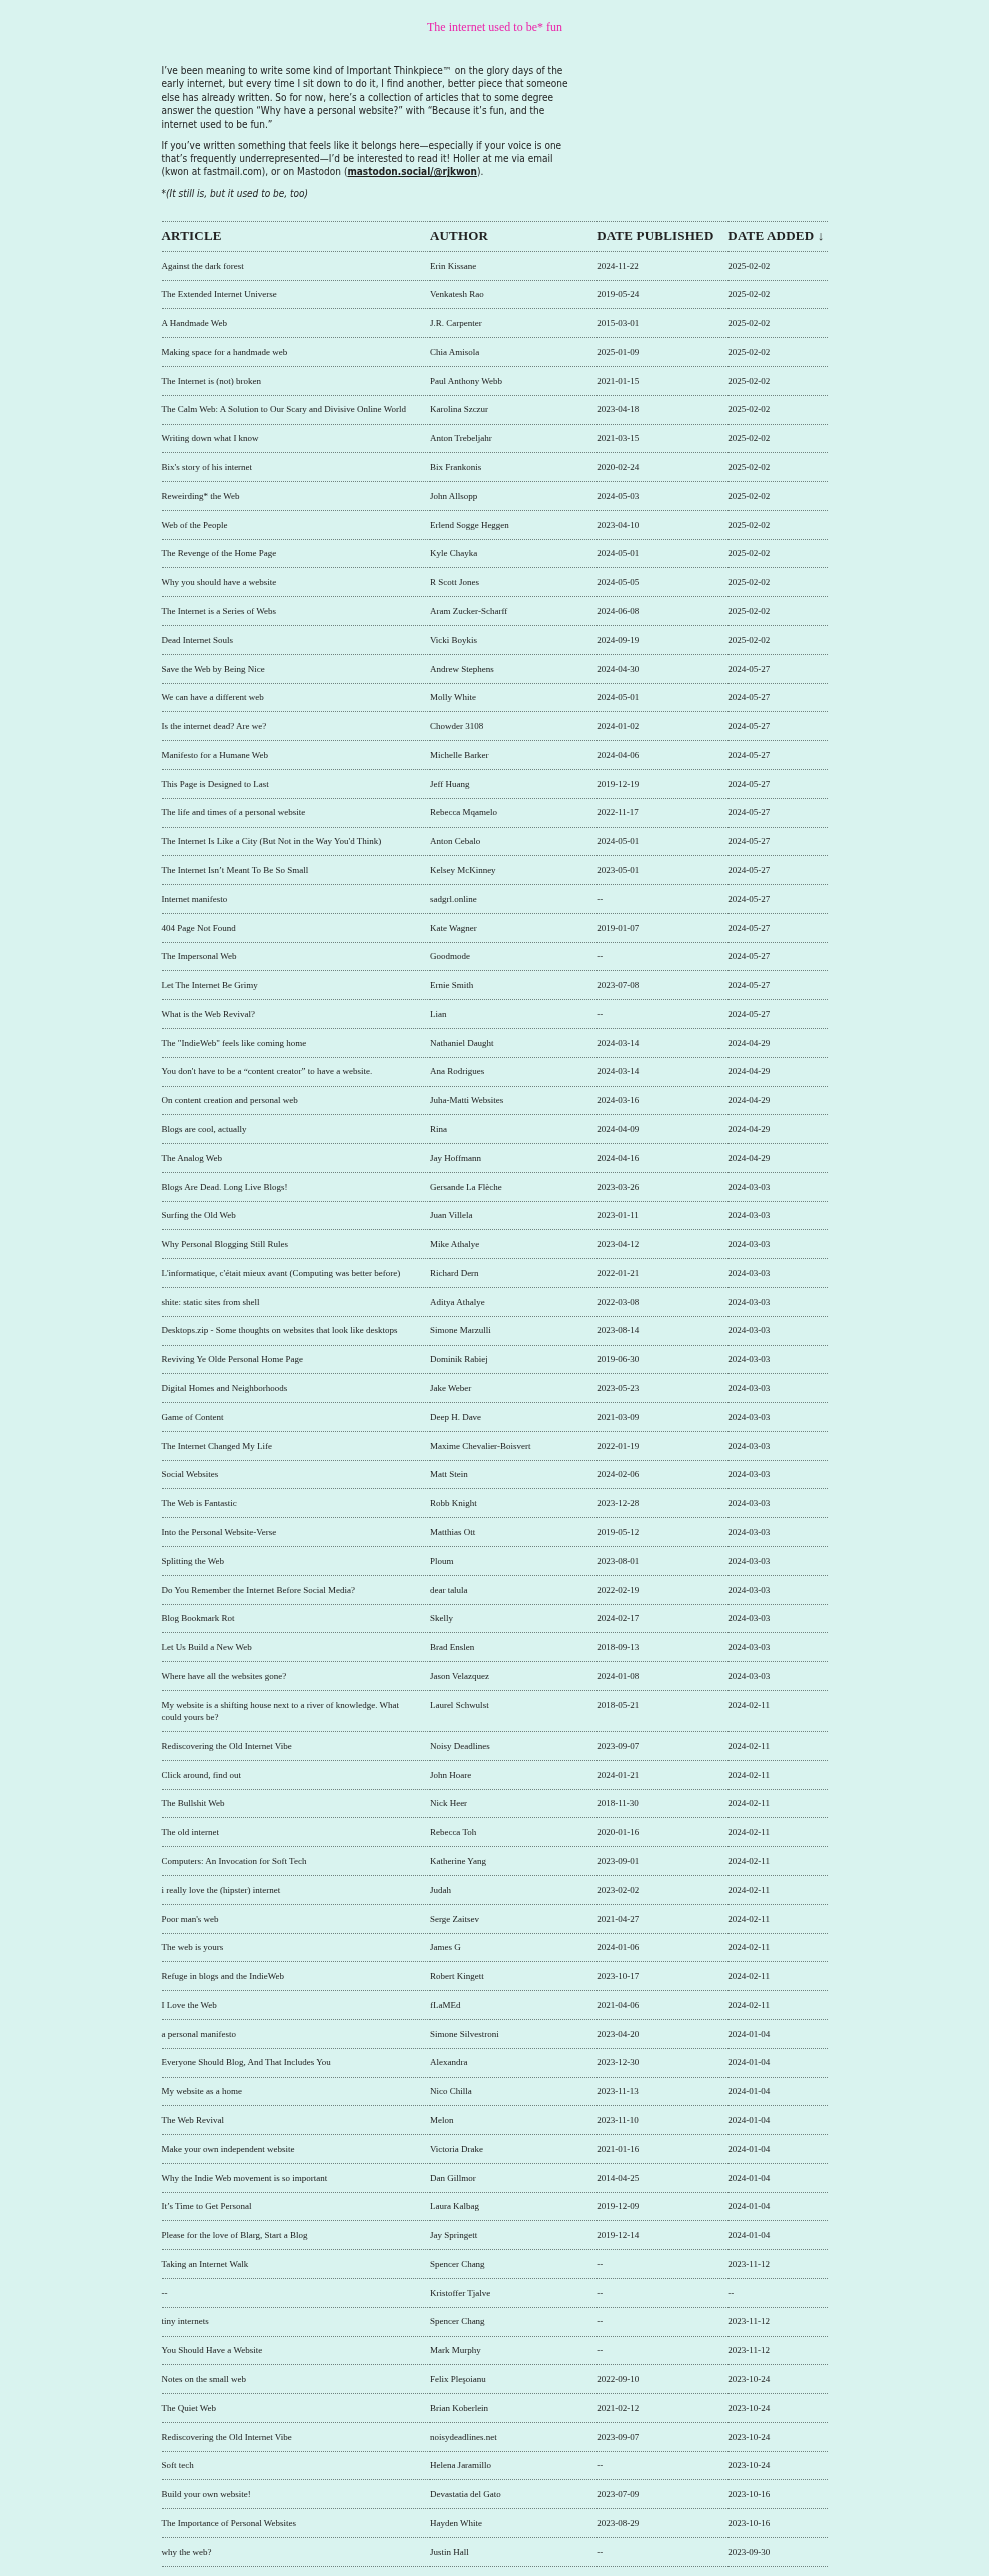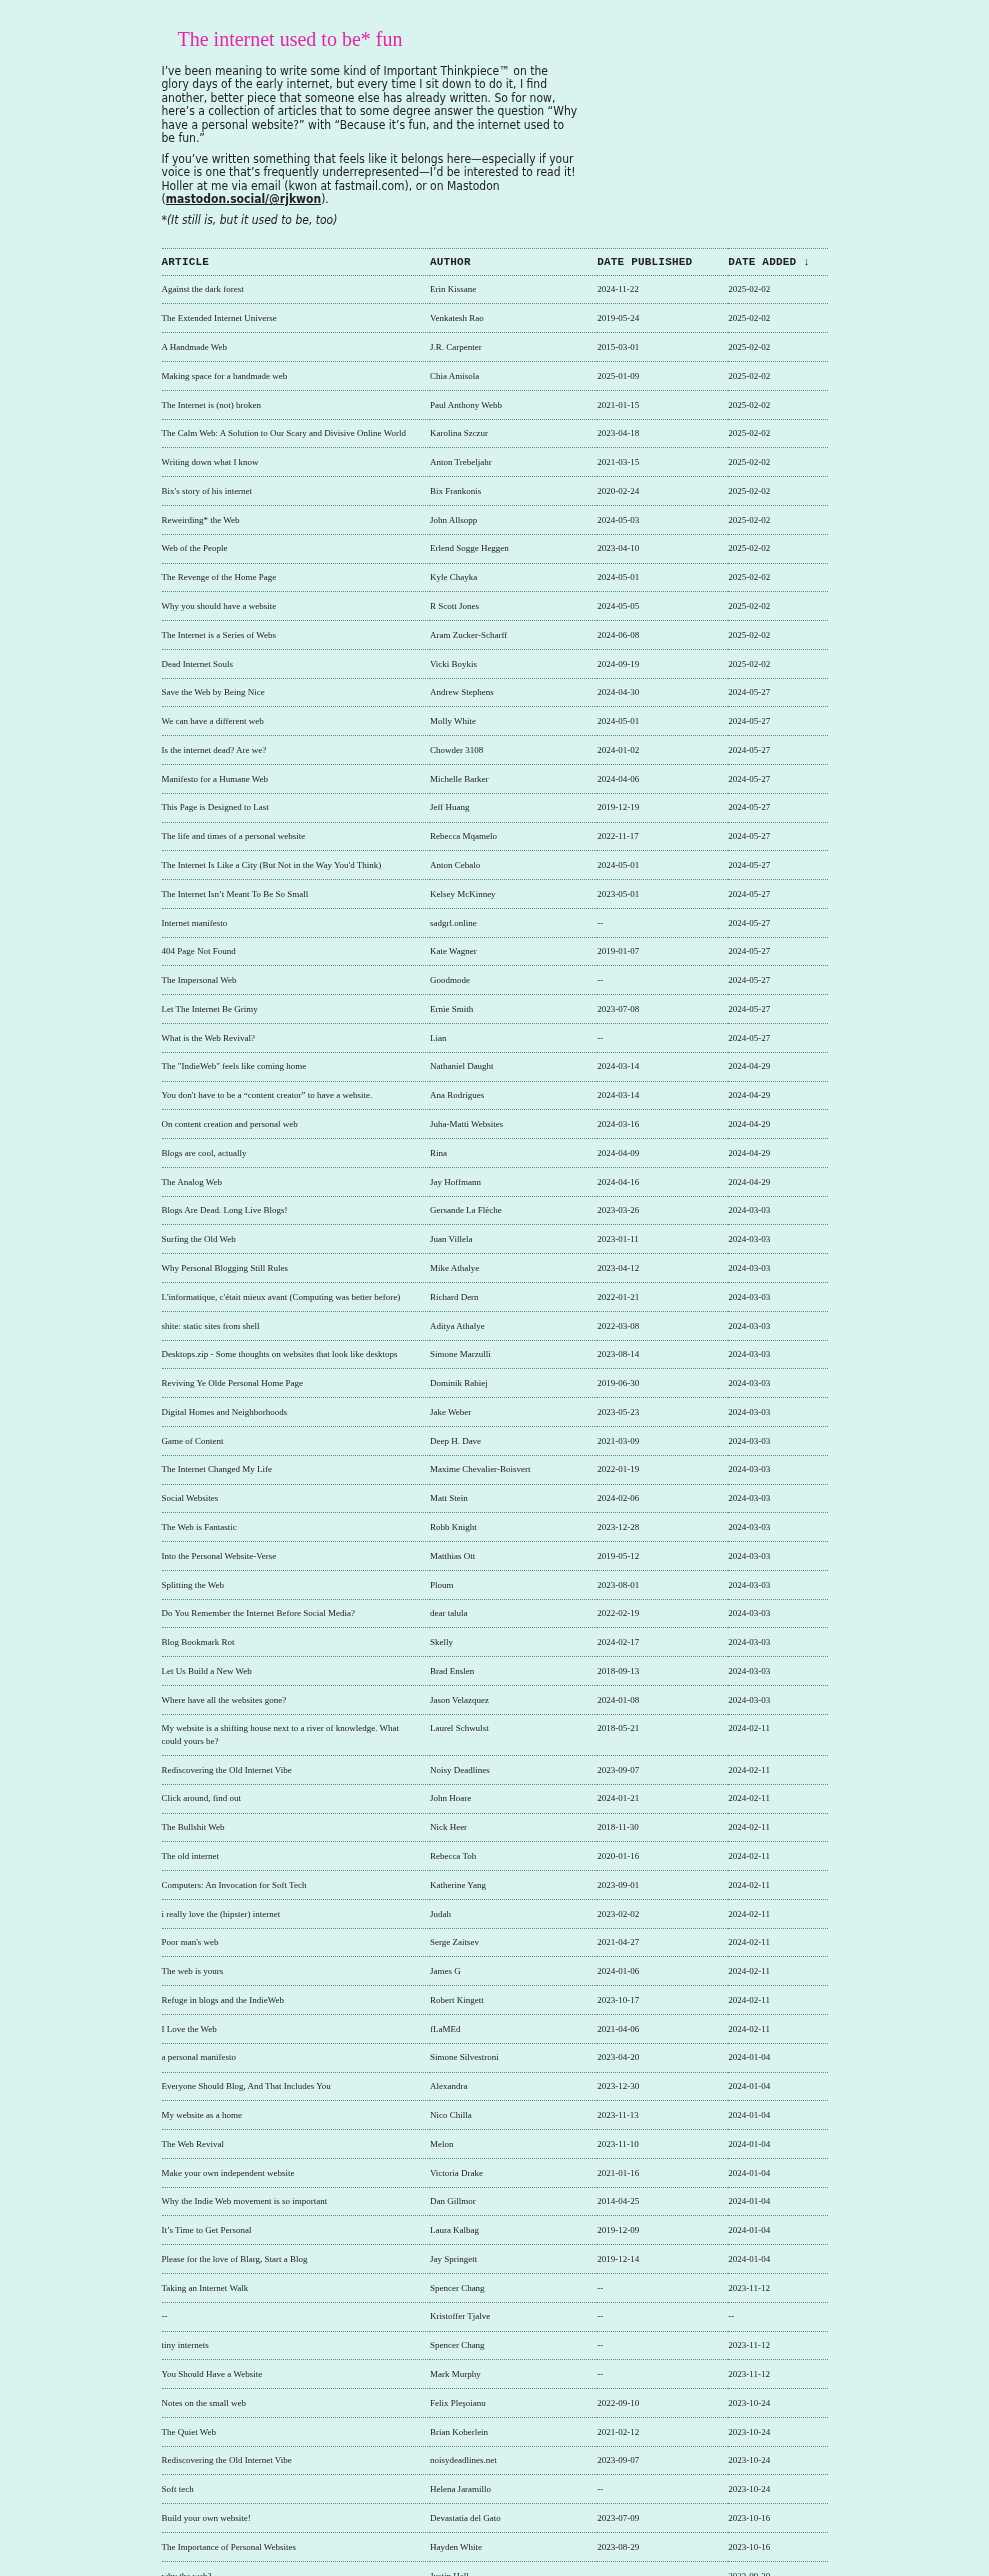--- a/index.html
+++ b/index.html
@@ -17,45 +17,46 @@
     font-stretch:condensed;
   }
   .container{
     width:666px;
     margin:0 auto;
     padding-top:14.4px;
   }
   h1.page-title{
     font-family:"Liberation Serif","DejaVu Serif",serif;
     font-weight:400;
-    font-size:20px;
+    font-size:12px;
     line-height:18.5px;
     color:var(--accent);
-    margin:16px;
+    margin:4px;
+    text-align:center;
   }
   .intro{
     width:417px;
-    margin-top:4px;
-    font-size:12px;
+    margin-top:27px;
+    font-size:10px;
     line-height:13.4px;
   }
   .intro p{margin:0 0 7.7px 0;}
   .intro .note{font-style:italic;}
   .intro a{color:inherit;text-decoration:underline;font-weight:bold;}
   table.articles{
     width:100%;
     border-collapse:collapse;
     margin-top:20.6px;
     font-family:"Liberation Serif","DejaVu Serif",serif;
     font-size:9px;
   }
   table.articles th{
-    font-family:Liberation Mono, monospace;
+    font-family:Liberation Serif, serif;
     font-stretch:condensed;
-    font-size:11px;
+    font-size:13px;
     font-weight:700;
     letter-spacing:0.2px;
     text-align:left;
     padding:6.7px 14.4px 6.7px 0;
     border-top:0.5px dotted var(--rule);
     border-bottom:0.5px dotted var(--rule);
     white-space:nowrap;
   }
   table.articles td{
     padding:7.7px 14.4px 7.7px 0;

